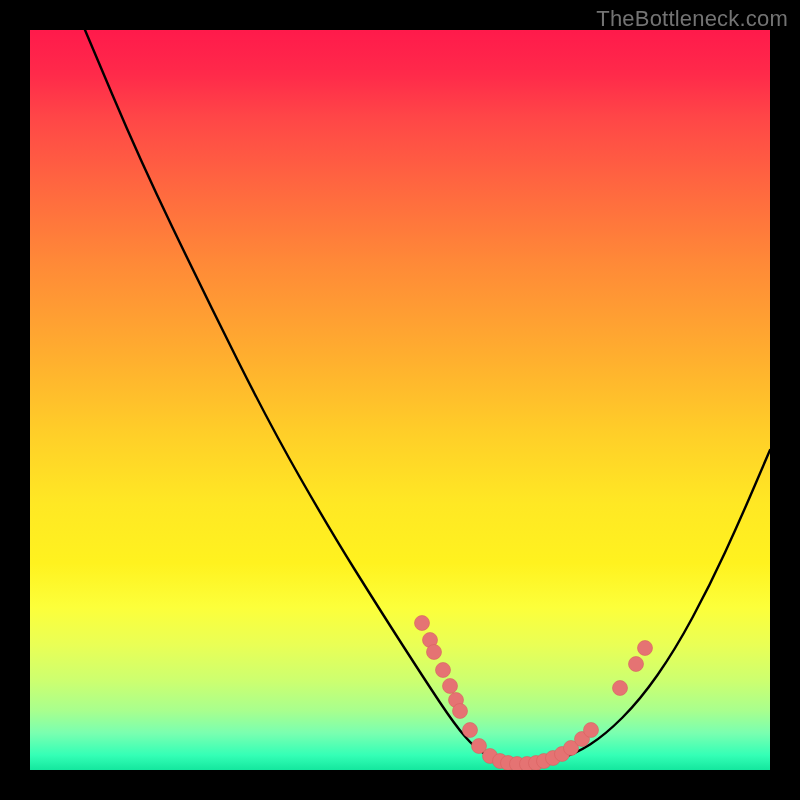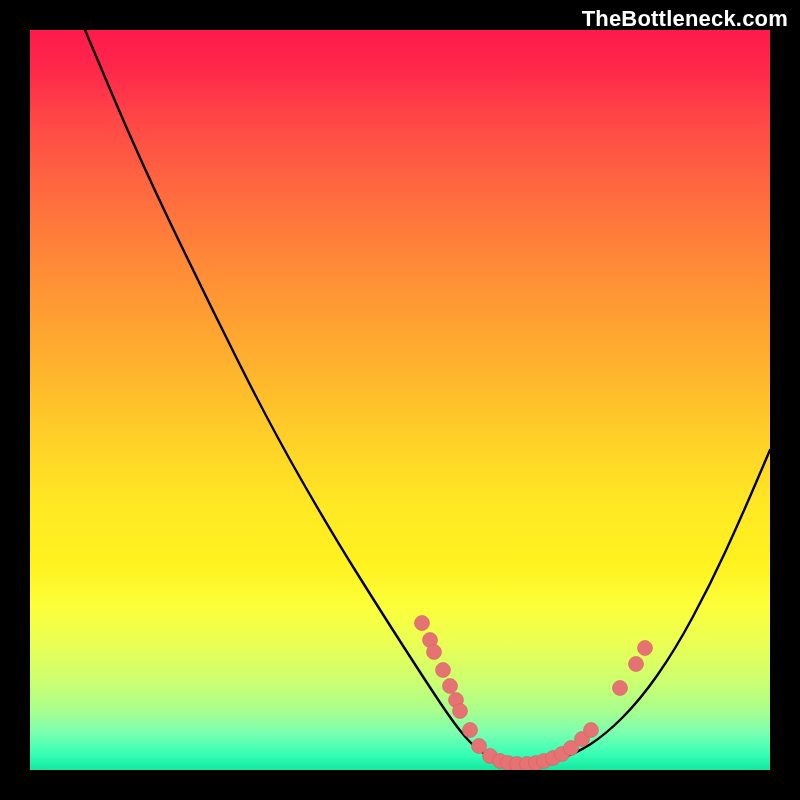--- a/index.html
+++ b/index.html
@@ -8,23 +8,23 @@
     width: 800px;
     height: 800px;
     background: #000;
     overflow: hidden;
     font-family: Arial, Helvetica, sans-serif;
   }
   .watermark {
     position: absolute;
     top: 6px;
     right: 12px;
-    color: #ffffff;
+    color: #737373;
     font-size: 22px;
-    font-weight: 700;
+    font-weight: 400;
     z-index: 5;
     letter-spacing: 0.2px;
   }
   .plot-area {
     position: absolute;
     left: 30px;
     top: 30px;
     width: 740px;
     height: 740px;
     overflow: hidden;

